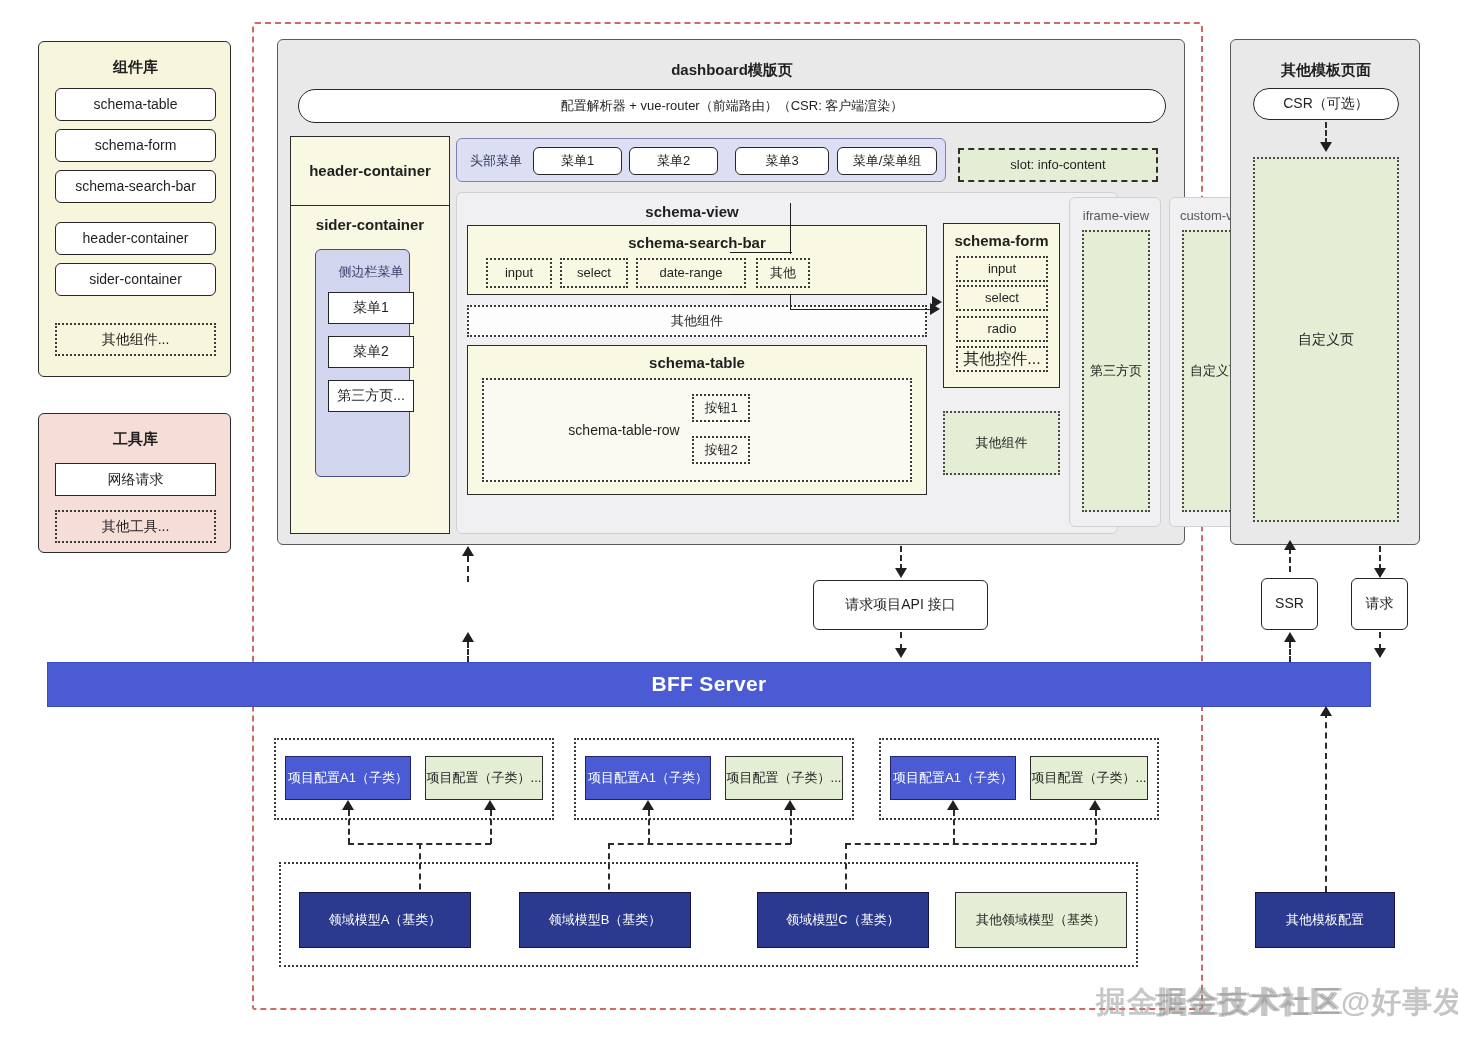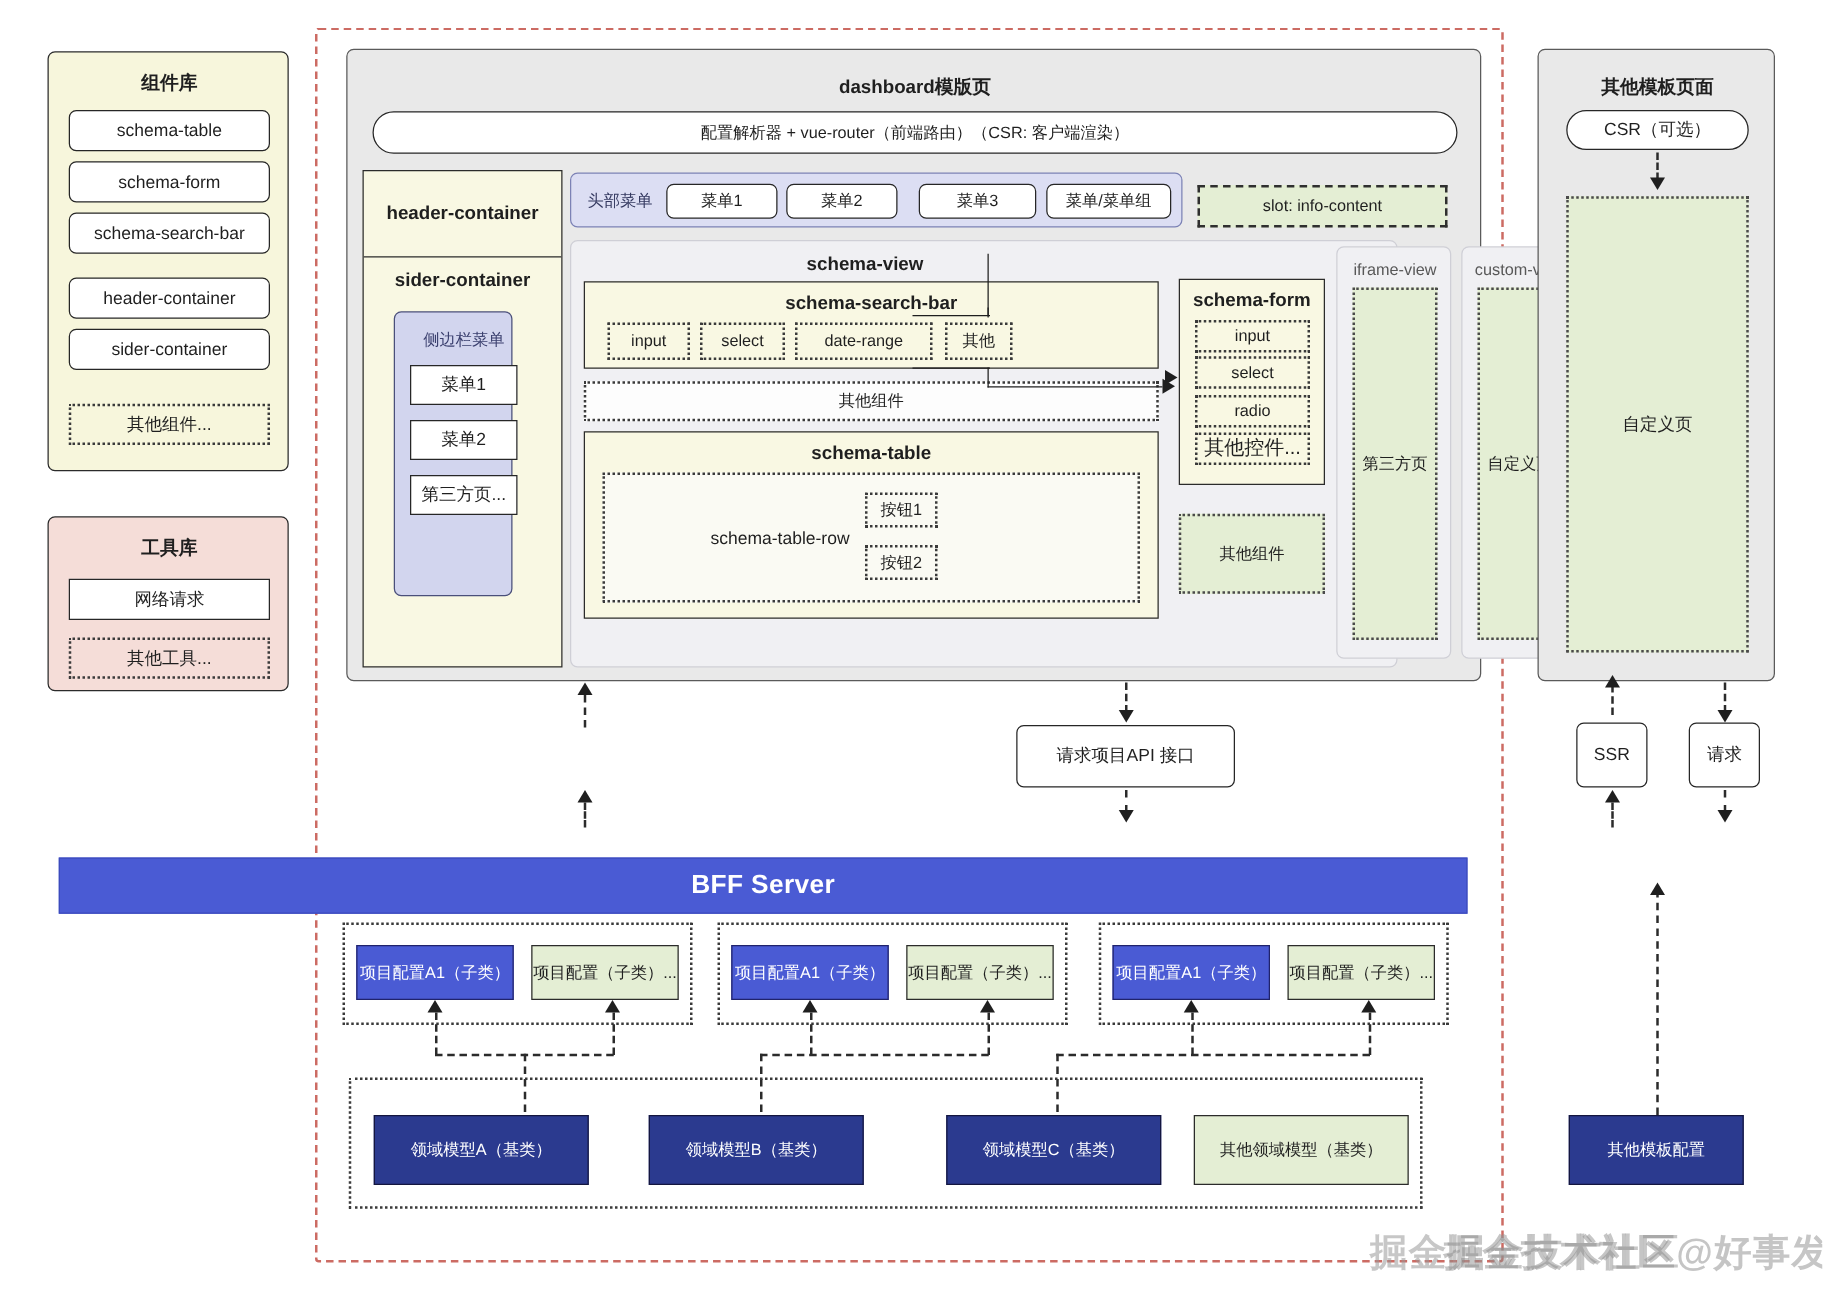--- a/index.html
+++ b/index.html
@@ -252,21 +252,21 @@
   <div class="abs ctr box-solid rounded t-14" style="left:1261px;top:578px;width:57px;height:52px;">SSR</div>
   <div class="abs vline-dash" style="left:1289px;top:642px;width:0;height:20px;"></div>
   <div class="abs arrow-up" style="left:1284px;top:632px;"></div>
 
   <div class="abs vline-dash" style="left:1379px;top:546px;width:0;height:24px;"></div>
   <div class="abs arrow-down" style="left:1374px;top:568px;"></div>
   <div class="abs ctr box-solid rounded t-14" style="left:1351px;top:578px;width:57px;height:52px;">请求</div>
   <div class="abs vline-dash" style="left:1379px;top:632px;width:0;height:18px;"></div>
   <div class="abs arrow-down" style="left:1374px;top:648px;"></div>
 
-  <div class="abs ctr" id="bff" style="left:47px;top:662px;width:1127px;height:45px;margin-top:24px;">BFF Server</div>
+  <div class="abs ctr" id="bff" style="left:47px;top:662px;width:1324px;height:45px;">BFF Server</div>
 
   <div class="abs box-dotted" style="left:274px;top:738px;width:280px;height:82px;background:transparent;"></div>
   <div class="abs ctr blue-fill t-13" style="left:285px;top:756px;width:126px;height:44px;">项目配置A1（子类）</div>
   <div class="abs ctr green t-13" style="left:425px;top:756px;width:118px;height:44px;border:1.6px solid #2b2b2b;">项目配置（子类）...</div>
 
   <div class="abs box-dotted" style="left:574px;top:738px;width:280px;height:82px;background:transparent;"></div>
   <div class="abs ctr blue-fill t-13" style="left:585px;top:756px;width:126px;height:44px;">项目配置A1（子类）</div>
   <div class="abs ctr green t-13" style="left:725px;top:756px;width:118px;height:44px;border:1.6px solid #2b2b2b;">项目配置（子类）...</div>
 
   <div class="abs box-dotted" style="left:879px;top:738px;width:280px;height:82px;background:transparent;"></div>

